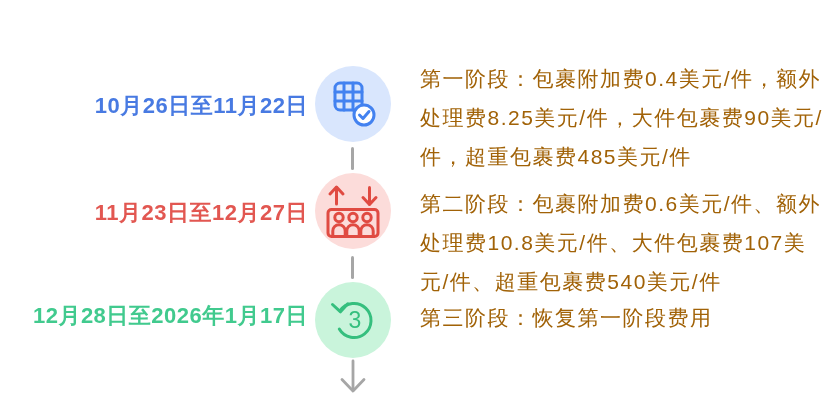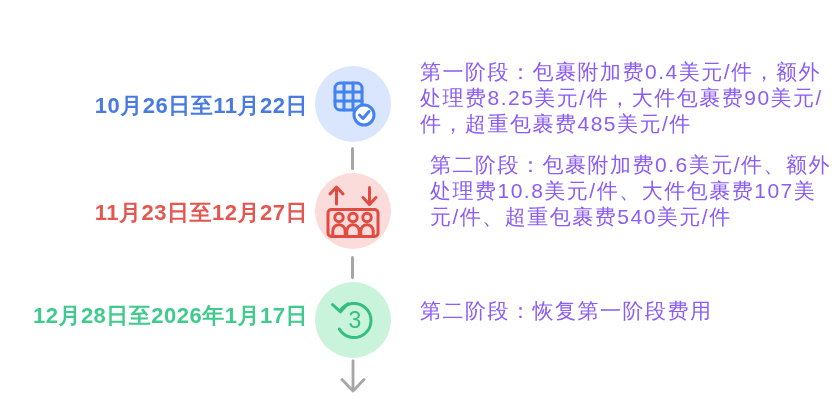--- a/index.html
+++ b/index.html
@@ -37,26 +37,26 @@
   }
   .circle-1 { top: 66px; }
   .circle-2 { top: 173px; }
   .circle-3 { top: 282px; }
   .circle svg { display: block; }
   .desc {
     position: absolute;
     left: 420px;
     width: 410px;
     font-size: 21px;
-    line-height: 26px;
-    color: #8b5cf6;
+    line-height: 39px;
+    color: #a16207;
     letter-spacing: 1.5px;
   }
   .desc-1 { top: 59px; }
-  .desc-2 { top: 152px; margin-left: 10px; }
+  .desc-2 { top: 184px; }
   .desc-3 { top: 298px; }
   .connector {
     position: absolute;
     left: 351px;
     width: 3px;
     height: 23px;
     border-radius: 2px;
   }
   .connector-1 { top: 147px; }
   .connector-2 { top: 256px; }
@@ -114,20 +114,20 @@
   <div class="date date-3" style="color: rgb(65, 202, 142); text-align: right;">12月28日至2026年1月17日</div>
 
   <div class="circle circle-3" style="background-color: rgb(201, 244, 219); color: rgb(53, 191, 126);">
     <svg width="50" height="50" viewBox="0 0 50 50" fill="none" stroke="currentColor" stroke-width="3" stroke-linecap="round" stroke-linejoin="round">
       <path d="M12.1 15.7 A17 17 0 1 1 11.3 34"></path>
       <path d="M4.5 9.5 L12.5 16.8 L19.8 8.8"></path>
       <text x="27" y="33" text-anchor="middle" font-size="23" font-weight="500" fill="currentColor" stroke="none" font-family="inherit">3</text>
     </svg>
   </div>
 
-  <div class="desc desc-3">第二阶段：恢复第一阶段费用</div>
+  <div class="desc desc-3">第三阶段：恢复第一阶段费用</div>
 
   <svg class="end-arrow" width="30" height="36" viewBox="0 0 30 36" fill="none" stroke="currentColor" stroke-width="2.8" stroke-linecap="round" stroke-linejoin="round" style="color: rgb(166, 166, 166);">
     <path d="M15 2 V29"></path>
     <path d="M4 20.5 L15 32 L26 20.5"></path>
   </svg>
 
 </div>
 
 </body></html>

